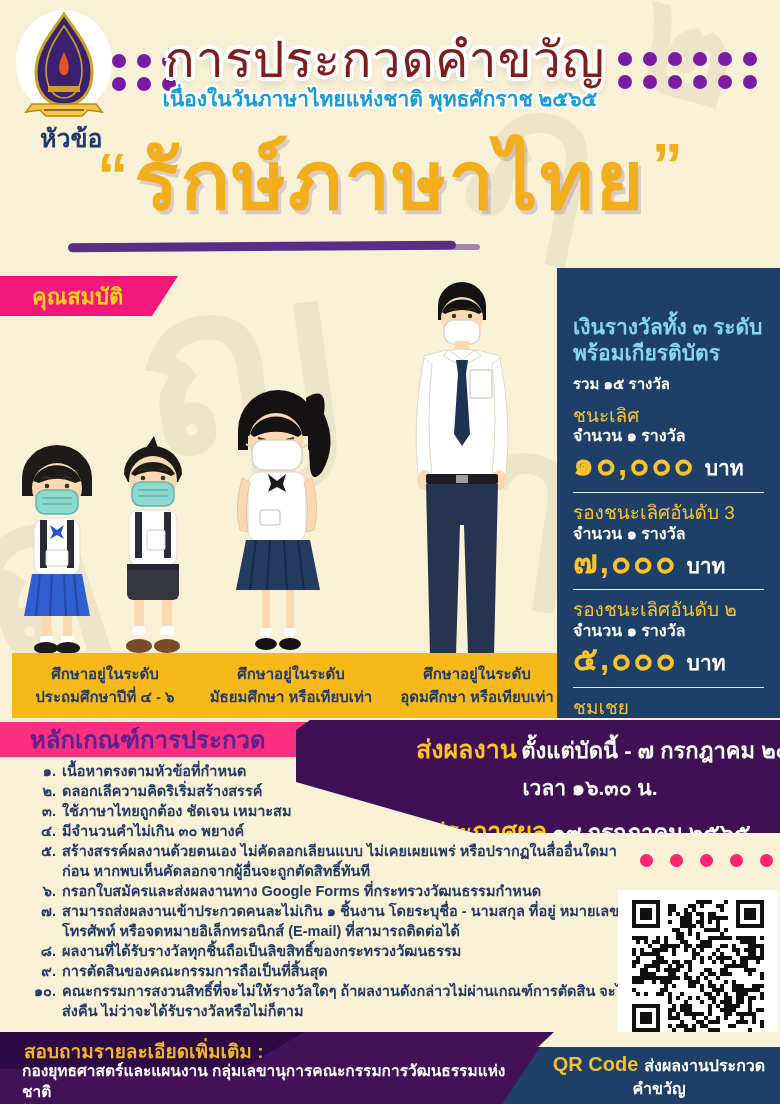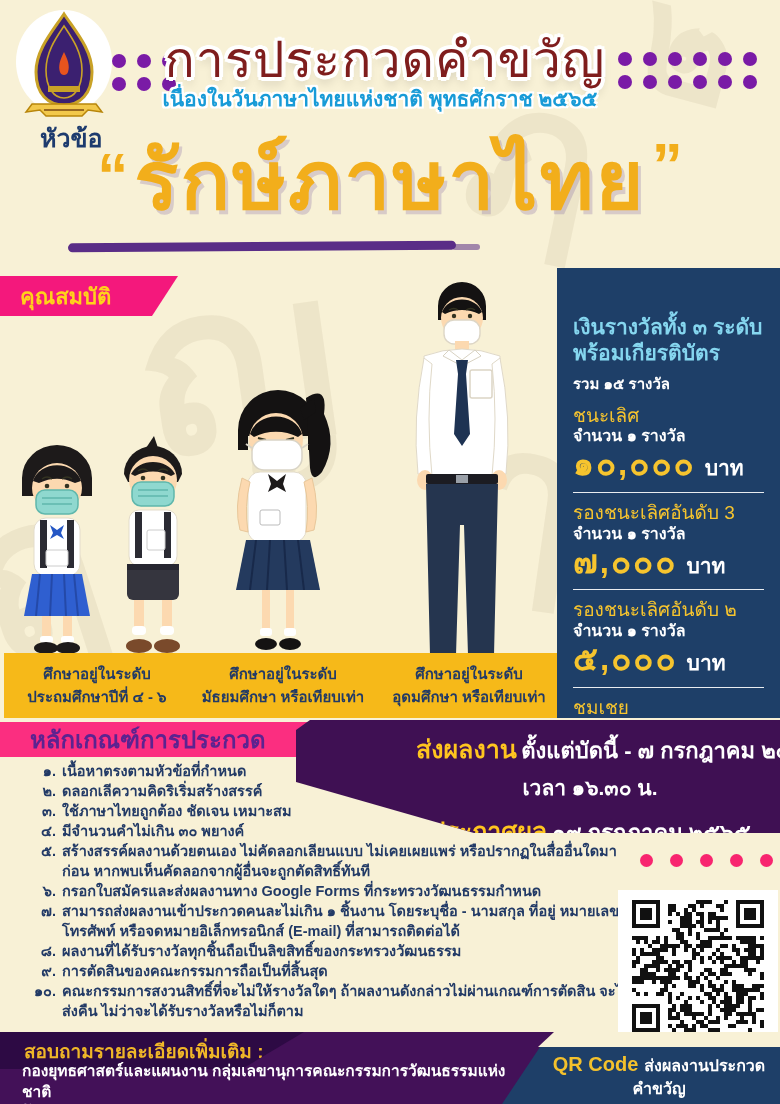--- a/index.html
+++ b/index.html
@@ -36,26 +36,26 @@
   .big-title .q{font-size:62px;line-height:1;}
   .big-title .q.open{transform:translateY(8px);margin-right:6px;}
   .big-title .q.close{transform:translateY(-2px);margin-left:6px;}
   .big-title .t{font-size:82px;line-height:1.1;letter-spacing:2px;text-shadow:3px 4px 0 rgba(120,90,160,0.25);}
   .brush{position:absolute;left:68px;top:242px;width:388px;height:9px;background:#5a2d87;border-radius:5px;transform:rotate(-0.4deg);}
   .brush2{position:absolute;left:452px;top:244px;width:28px;height:6px;background:#5a2d87;opacity:.55;border-radius:3px;}
   
   .qual-banner{
     position:absolute;left:0;top:276px;width:178px;height:40px;background:#f4187c;
     clip-path:polygon(0 0,100% 0,calc(100% - 26px) 100%,0 100%);
-    display:flex;align-items:center;padding-left:20px;
+    display:flex;align-items:center;padding-left:32px;
     color:#ffd21a;font-size:22px;font-weight:bold;
   }
   .students{position:absolute;left:0;top:278px;width:558px;height:377px;}
   .level-strip{
-    position:absolute;left:4px;top:653px;width:558px;height:65px;background:#f6b919;
+    position:absolute;left:12px;top:653px;width:558px;height:65px;background:#f6b919;
     display:flex;align-items:center;
   }
   .level{flex:1;text-align:center;color:#223a66;font-size:15px;font-weight:bold;line-height:1.5;}
   
   .prize-panel{
     position:absolute;left:557px;top:268px;width:223px;height:450px;background:#1e3f68;
     padding:10px 14px 6px 16px;overflow:hidden;
   }
   .prize-head{color:#85d6ef;font-size:21px;font-weight:bold;line-height:1.25;margin-top:36px;}
   .prize-total{color:#ffffff;font-size:15px;font-weight:bold;margin-top:5px;}

